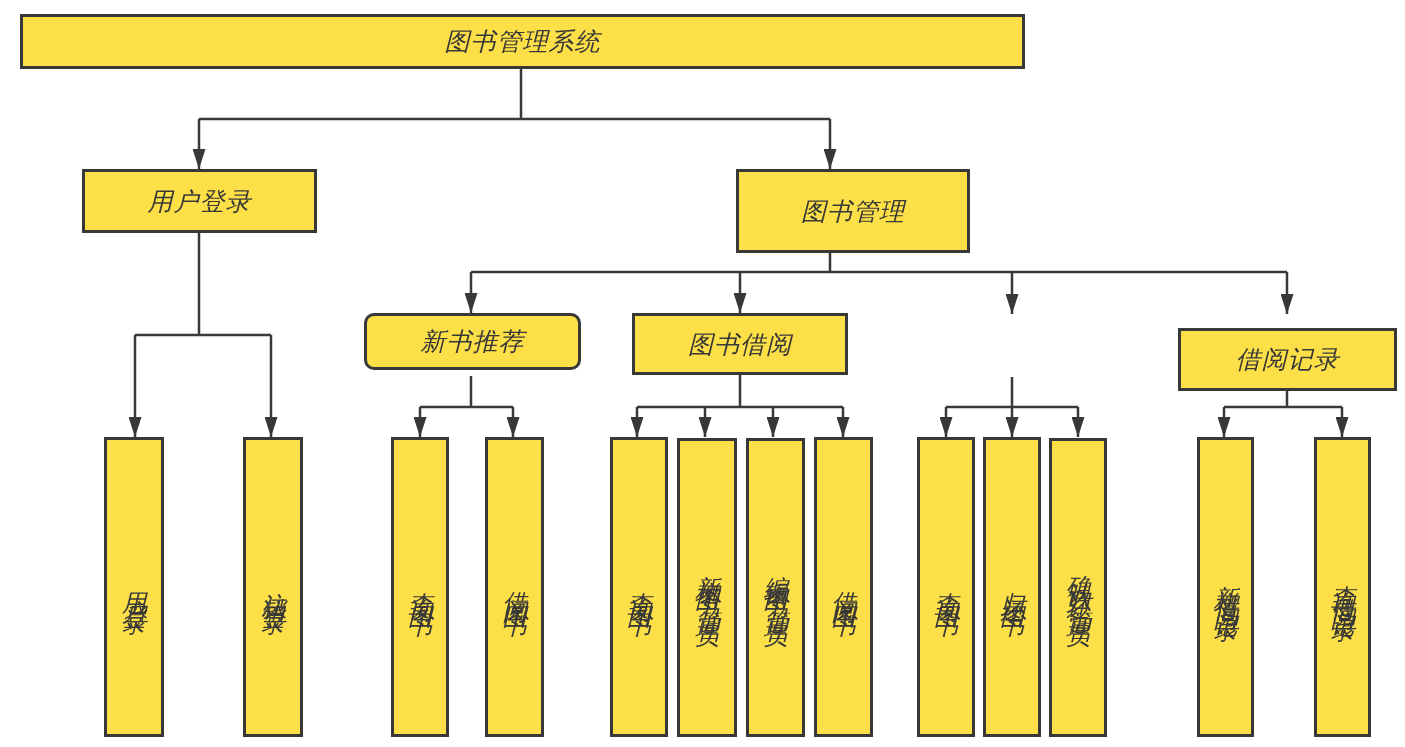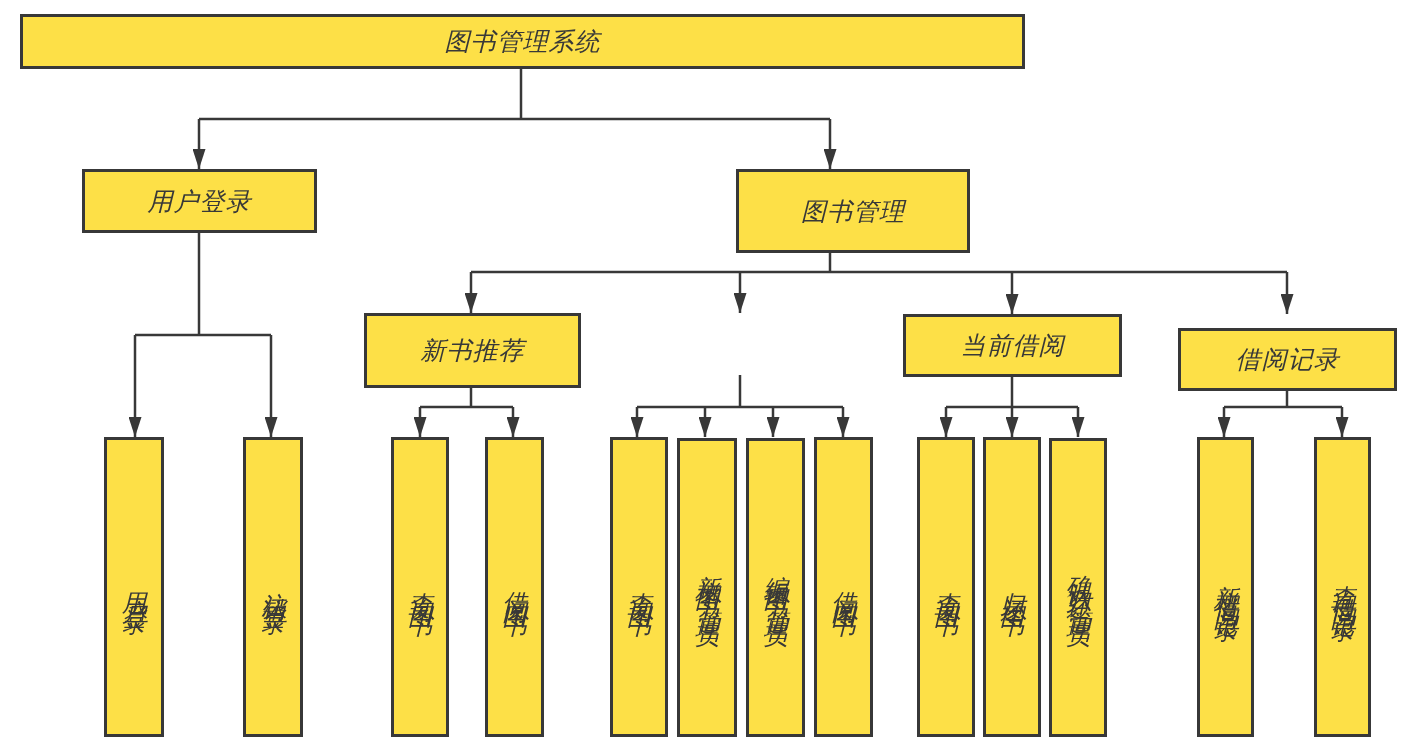--- a/index.html
+++ b/index.html
@@ -108,25 +108,25 @@
     <span class="hlabel">图书管理系统</span>
   </div>
 
   <div class="node" style="left:82px; top:169px; width:235px; height:64px;">
     <span class="hlabel">用户登录</span>
   </div>
   <div class="node" style="left:713px; top:169px; width:234px; height:84px;margin-left:23px;">
     <span class="hlabel">图书管理</span>
   </div>
 
-  <div class="node" style="left:364px; top:313px; width:217px; height:75px;">
+  <div class="node" style="left:364px; top:313px; width:217px; height:57px;border-radius:10px;">
     <span class="hlabel">新书推荐</span>
   </div>
-  <div class="node" style="left:903px; top:314px; width:219px; height:63px;">
-    <span class="hlabel">当前借阅</span>
+  <div class="node" style="left:632px; top:313px; width:216px; height:62px;">
+    <span class="hlabel">图书借阅</span>
   </div>
   <div class="node" style="left:1178px; top:314px; width:219px; height:63px;margin-top:14px;">
     <span class="hlabel">借阅记录</span>
   </div>
 
   <div class="node leaf" style="left:104px; top:437px; width:60px; height:300px;">
     <span class="vlabel">用户登录</span>
   </div>
   <div class="node leaf" style="left:243px; top:437px; width:60px; height:300px;">
     <span class="vlabel">注销登录</span>

